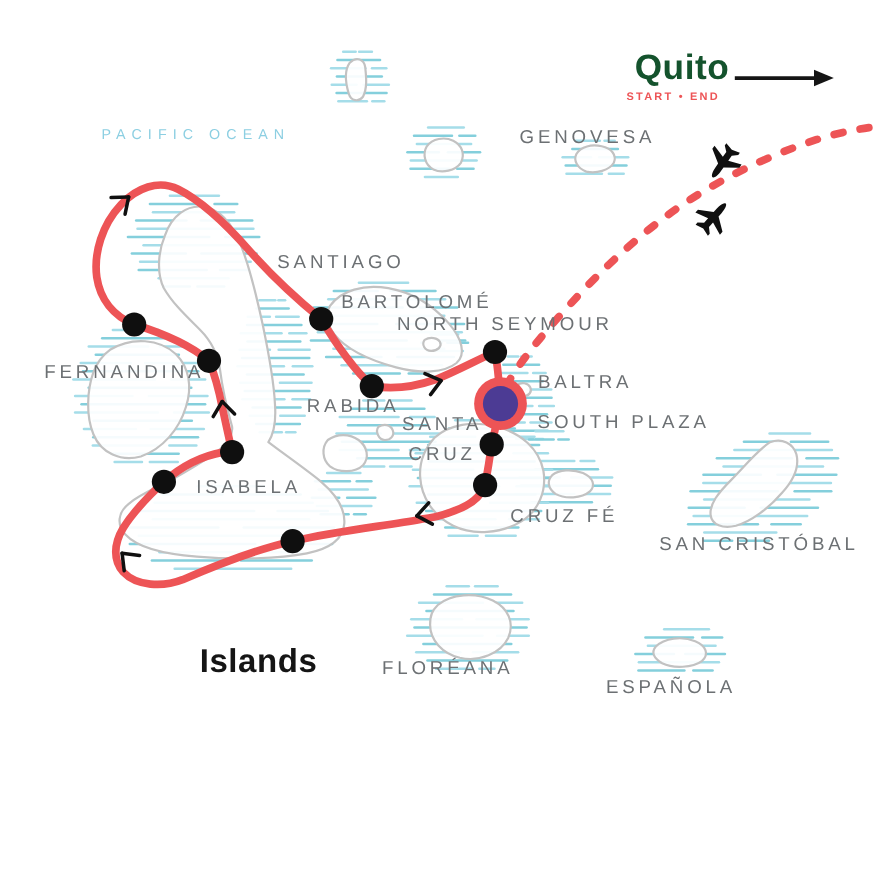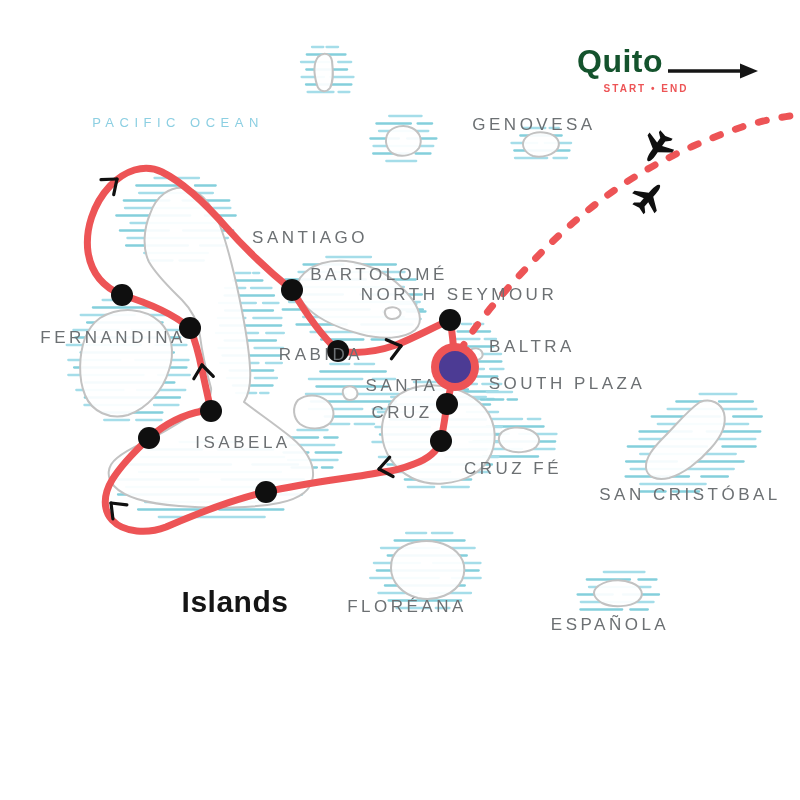--- a/index.html
+++ b/index.html
@@ -402,54 +402,54 @@
   </svg>
 
   <div class="label-layer">
     <div class="ocean-label" style="left: 178px; top: 122px;">PACIFIC OCEAN</div>
 
     <div class="map-title" style="left:235px;top:602px;">
       <div>Islands</div>
     </div>
 
     <div class="quito" style="left:620px;top:61px;">Quito</div>
-    <div class="start-end" style="left:636px;top:88px;padding-left:20px;">START • END</div>
+    <div class="start-end" style="left:602px;top:88px;padding-left:20px;">START • END</div>
     <svg class="quito-arrow" viewBox="0 0 104 26">
       <line x1="8" y1="13" x2="80" y2="13" stroke="#151515" stroke-width="3.5"></line>
       <polygon points="80,5.5 98,13 80,20.5" fill="#151515"></polygon>
     </svg>
   <div class="isl-label" style="left: 534px; top: 125px;">
         <div>GENOVESA</div>
       </div>
       <div class="isl-label" style="left: 310px; top: 238px;">
         <div>SANTIAGO</div>
       </div>
       <div class="isl-label" style="left: 379px; top: 275px;">
         <div>BARTOLOMÉ</div>
       </div>
       <div class="isl-label" style="left: 459px; top: 295px;">
         <div>NORTH SEYMOUR</div>
       </div>
       <div class="isl-label" style="left: 113px; top: 338px;">
         <div>FERNANDINA</div>
       </div>
-      <div class="isl-label" style="left: 321px; top: 355px;">
+      <div class="isl-label" style="left: 321px; top: 369px;">
         <div>RABIDA</div>
       </div>
       <div class="isl-label" style="left: 532px; top: 347px;">
         <div>BALTRA</div>
       </div>
       <div class="isl-label" style="left: 402px; top: 399px;">
         <div>SANTA</div>
         <div>CRUZ</div>
       </div>
       <div class="isl-label" style="left: 567px; top: 384px;">
         <div>SOUTH PLAZA</div>
       </div>
-      <div class="isl-label" style="left: 226px; top: 443px; margin-left: 17px;">
+      <div class="isl-label" style="left: 226px; top: 443px;">
         <div>ISABELA</div>
       </div>
       <div class="isl-label" style="left: 513px; top: 469px;">
         <div>CRUZ FÉ</div>
       </div>
       <div class="isl-label" style="left: 690px; top: 495px;">
         <div>SAN CRISTÓBAL</div>
       </div>
       <div class="isl-label" style="left: 407px; top: 607px;">
         <div>FLORÉANA</div>

